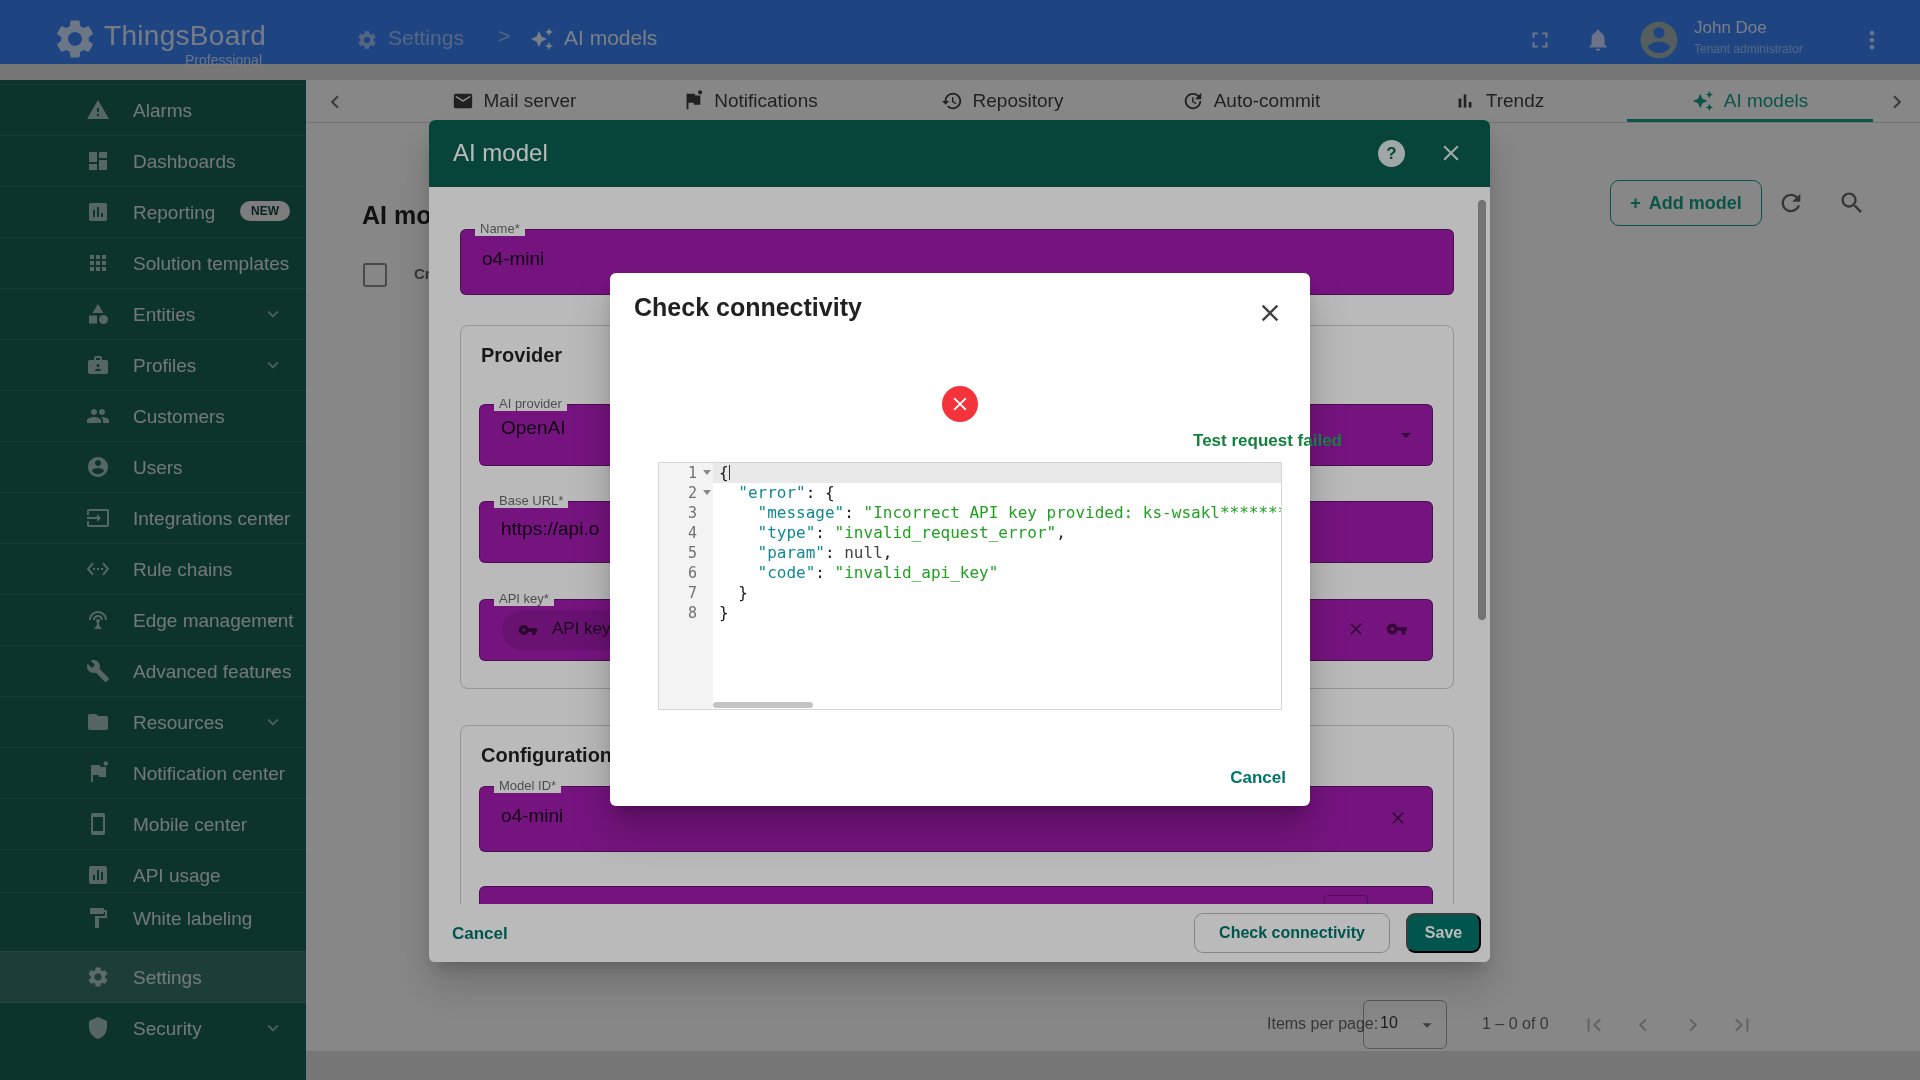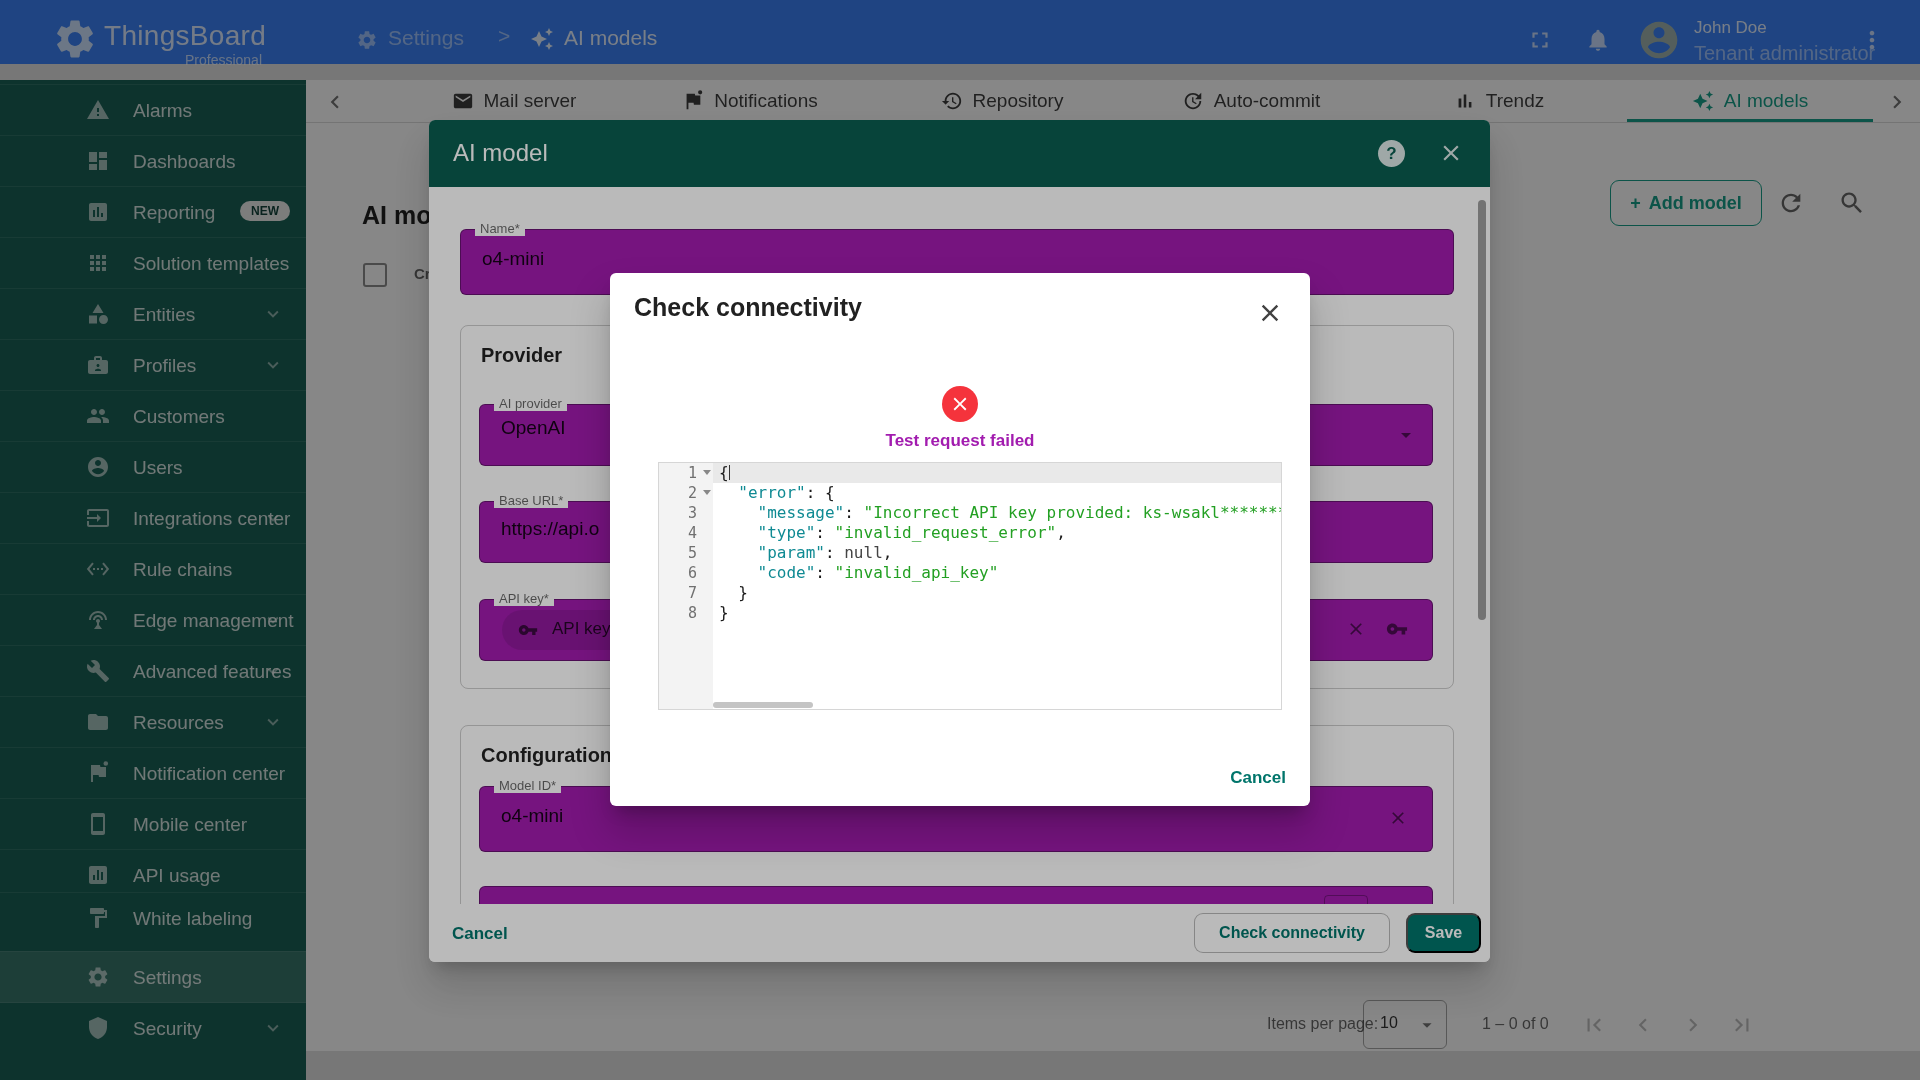--- a/index.html
+++ b/index.html
@@ -9,21 +9,21 @@
   svg{display:block;}
 
   
   .topbar{position:absolute;left:0;top:0;width:1920px;height:64px;background:#3b82f6;}
   .logo-title{position:absolute;left:104px;top:20px;font-size:28px;color:rgba(255,255,255,.82);letter-spacing:.3px;}
   .logo-sub{position:absolute;left:104px;top:52px;width:158px;text-align:right;font-size:14px;color:rgba(255,255,255,.7);}
   .crumb{position:absolute;top:26px;font-size:21px;}
   .crumb.dim{color:rgba(255,255,255,.5);}
   .crumb.lit{color:rgba(255,255,255,.87);}
   .user-name{position:absolute;left:1694px;top:18px;font-size:17px;color:rgba(255,255,255,.85);}
-  .user-role{position:absolute;left:1694px;top:42px;font-size:20px;color:rgba(255,255,255,.5);}
+  .user-role{position:absolute;left:1694px;top:42px;font-size:12px;color:rgba(255,255,255,.5);}
   .tb-icon{color:rgba(255,255,255,.72);}
 
   
   .sidebar{position:absolute;left:0;top:80px;width:306px;height:1000px;background:#1A6256;}
   .side-row{position:absolute;left:0;width:306px;height:51px;border-top:1px solid rgba(255,255,255,.09);cursor:pointer;}
   .side-row.sel{background:rgba(255,255,255,.13);}
   .side-ic{position:absolute;left:86px;top:13px;color:rgba(255,255,255,.6);}
   .side-lb{position:absolute;left:133px;top:15px;font-size:19px;color:rgba(255,255,255,.82);white-space:nowrap;}
   .side-ch{position:absolute;right:22px;top:14px;color:rgba(255,255,255,.5);}
   .side-badge{position:absolute;right:16px;top:14px;background:#e9eceb;color:#14443b;font-size:12px;font-weight:bold;
@@ -80,21 +80,21 @@
             font-size:16px;font-weight:bold;display:flex;align-items:center;justify-content:center;cursor:pointer;}
   .dlg-scroll{position:absolute;left:1049px;top:80px;width:8px;height:420px;background:#9e9e9e;border-radius:4px;cursor:pointer;}
 
   
   .dlg-check{position:absolute;left:610px;top:273px;width:700px;height:533px;background:#fff;border-radius:6px;z-index:40;
              box-shadow:0 11px 15px -7px rgba(0,0,0,.25),0 24px 38px 3px rgba(0,0,0,.18);}
   .dlg-check-title{position:absolute;left:24px;top:20px;font-size:25px;font-weight:bold;color:#212121;}
   .dlg-check .close-x{position:absolute;left:646px;top:26px;color:#424242;cursor:pointer;}
   .err-circ{position:absolute;left:332px;top:113px;width:36px;height:36px;border-radius:50%;background:#F5333C;
             display:flex;align-items:center;justify-content:center;}
-  .err-text{position:absolute;left:0;top:158px;width:100%;text-align:center;font-size:17px;font-weight:bold;color:#a21caf;}
+  .err-text{position:absolute;left:0;top:158px;width:100%;text-align:right;font-size:17px;font-weight:bold;color:#15803d;padding-left:32px;}
   .editor{position:absolute;left:48px;top:189px;width:622px;height:246px;border:1px solid #d6d6d6;background:#fff;overflow:hidden;}
   .gutter{position:absolute;left:0;top:0;width:54px;height:246px;background:#f3f3f3;}
   .gut-row{position:relative;height:20px;font:15px "DejaVu Sans Mono",monospace;color:#707070;text-align:right;padding-right:16px;box-sizing:border-box;line-height:20px;}
   .gut-row .fold{position:absolute;right:2px;top:7px;width:0;height:0;border-left:4px solid transparent;border-right:4px solid transparent;border-top:5px solid #888;}
   .code{position:absolute;left:54px;top:0;width:568px;height:246px;padding-top:0;}
   .code-row{height:20px;line-height:20px;font:16px "DejaVu Sans Mono",monospace;color:#1a1a1a;white-space:pre;padding-left:6px;}
   .code-row.hl{background:#e9e9e9;}
   .code .k{color:#0F8A93;}
   .code .s{color:#23A023;}
   .code .n{color:#444;}

